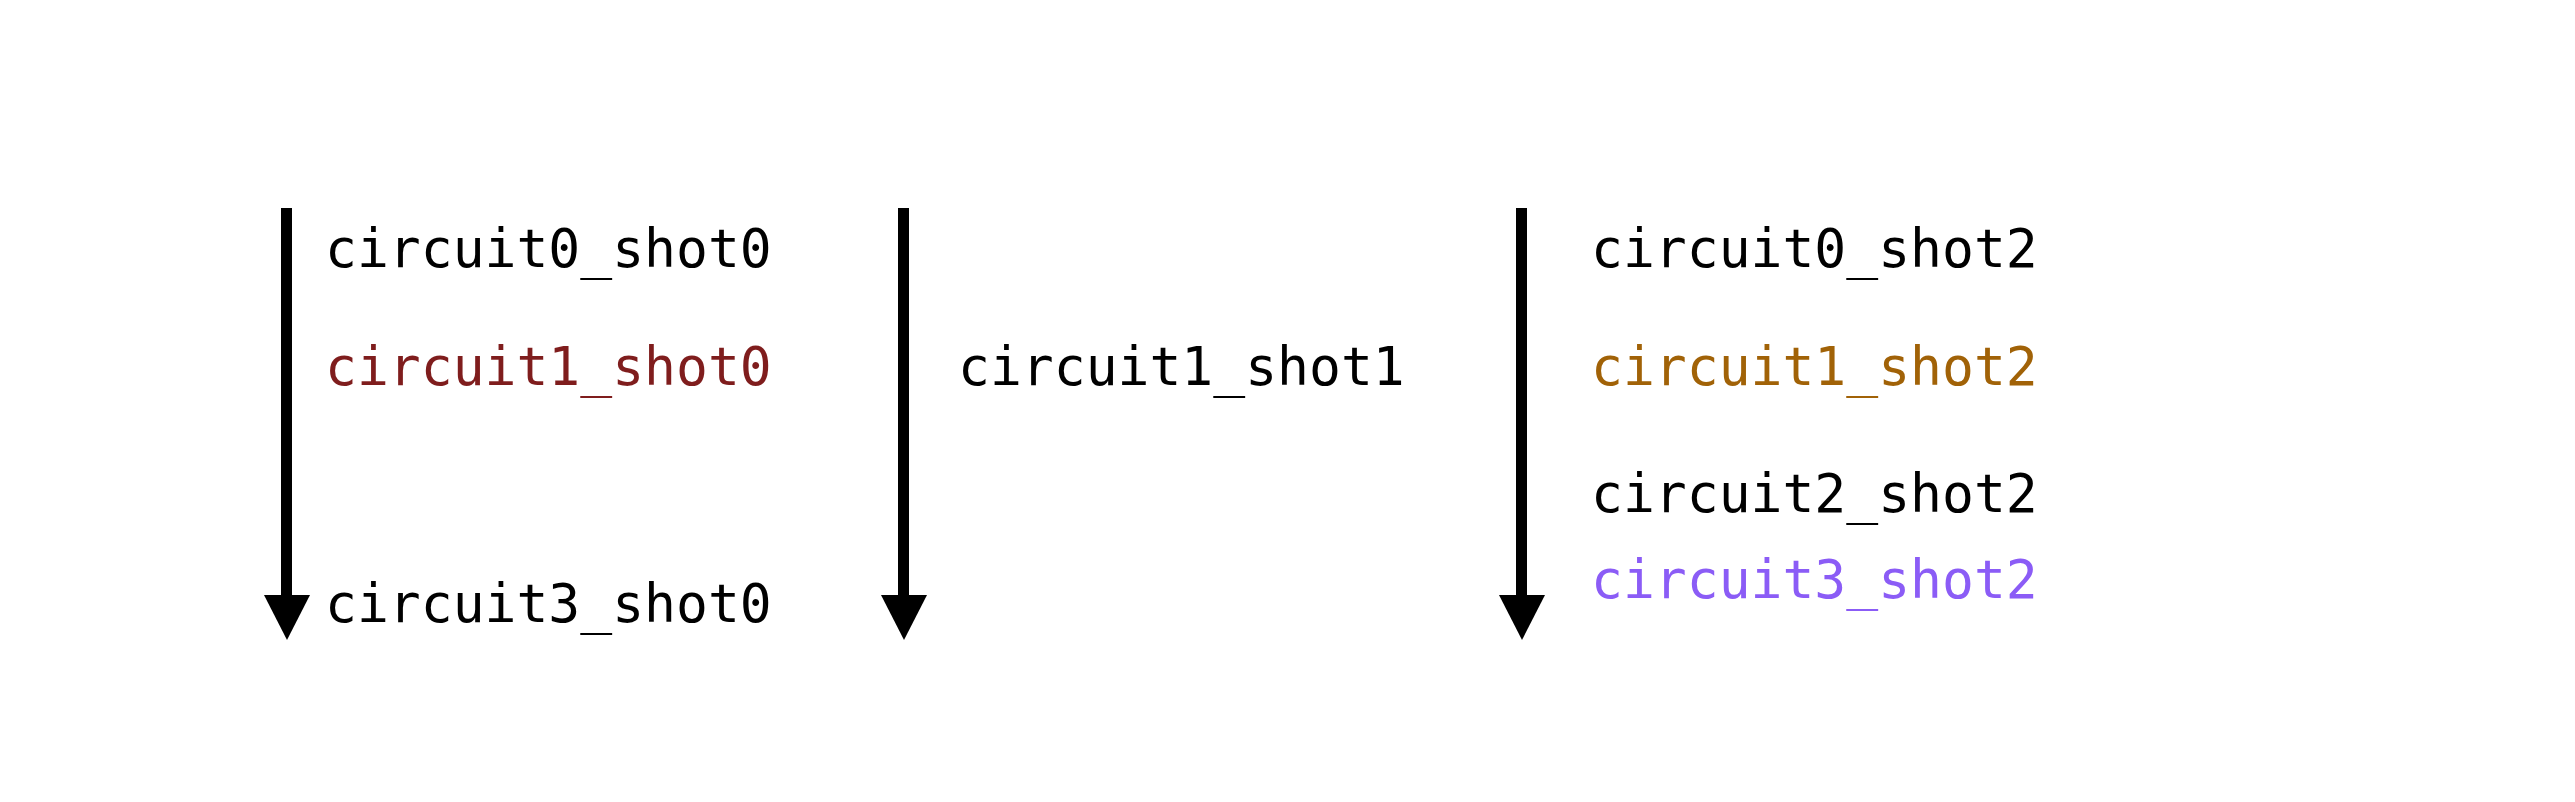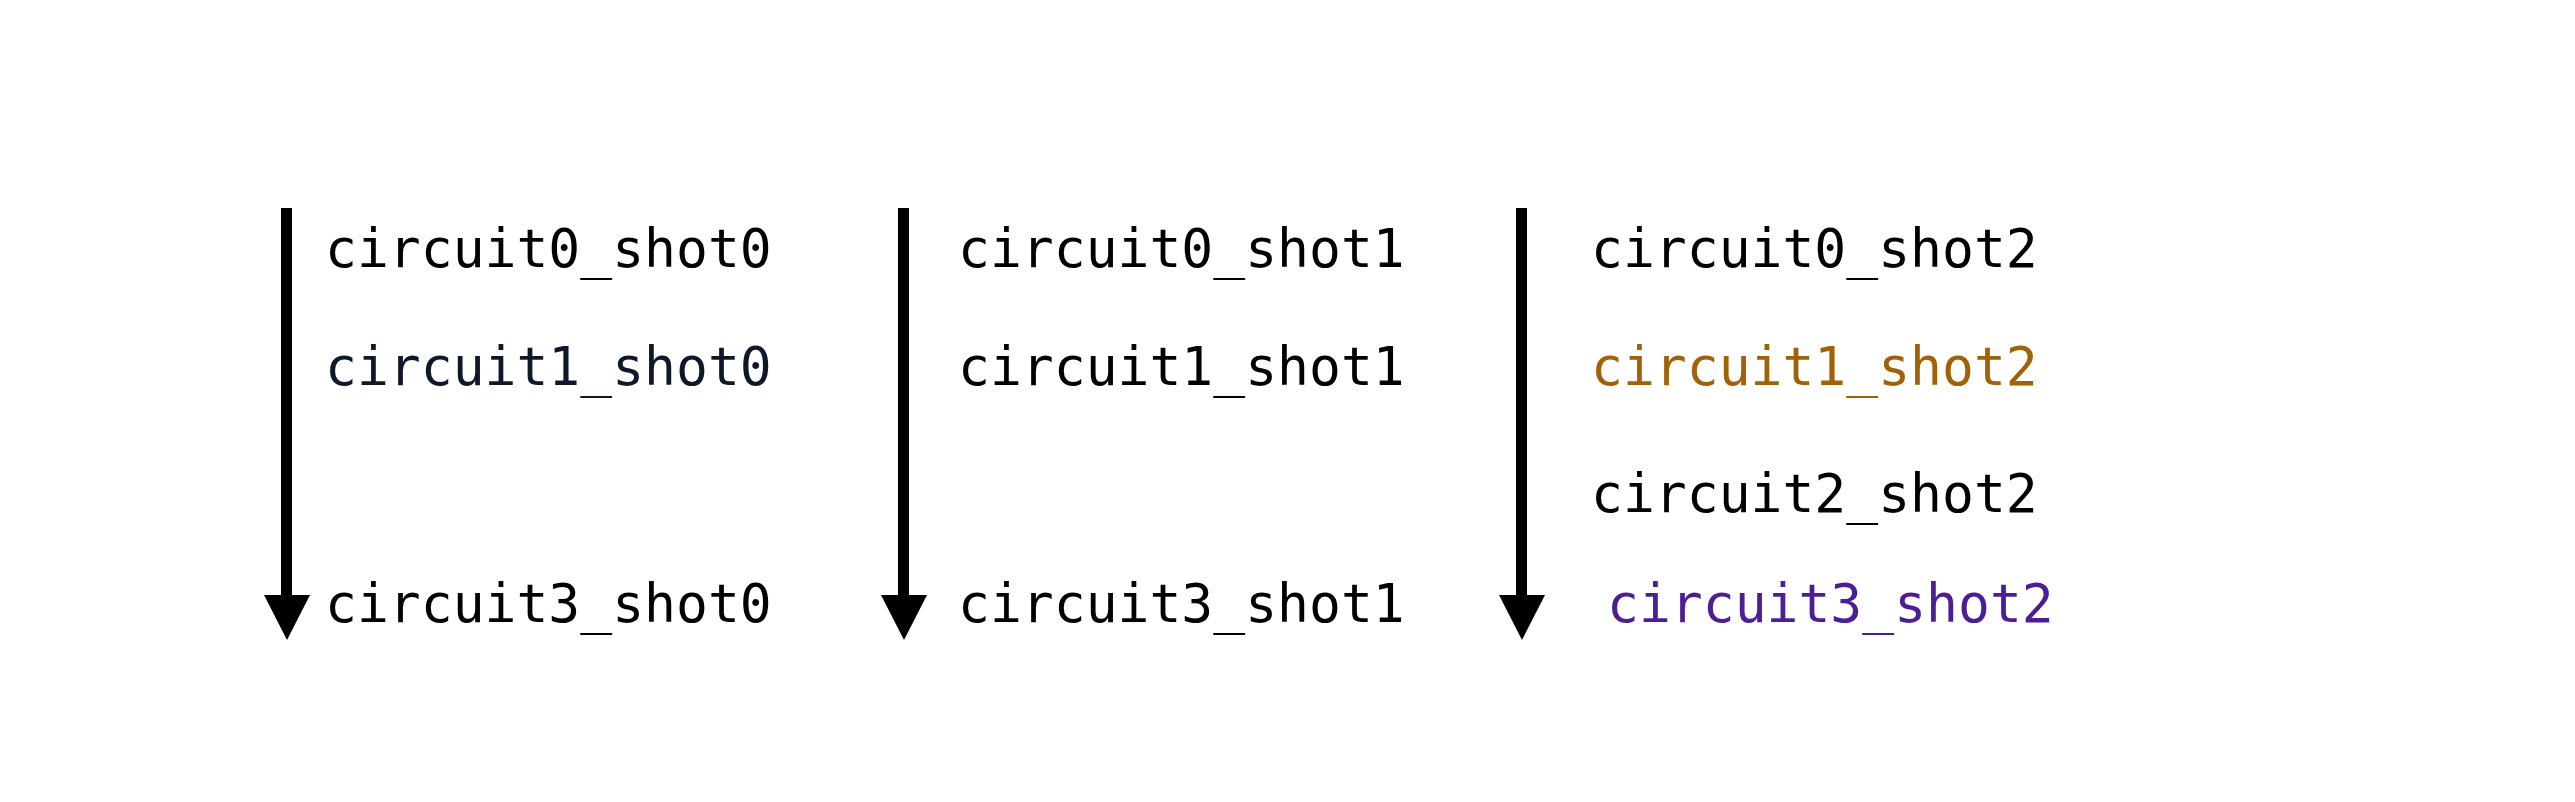--- a/index.html
+++ b/index.html
@@ -47,37 +47,35 @@
   }
 </style>
 </head>
 <body>
 
 <div class="canvas" id="canvas" style="background: rgb(255, 255, 255);">
     <div class="shot-column">
       <div class="arrow-shaft" style="left: 281px; top: 208px; height: 391px; background: rgb(0, 0, 0);"></div>
       <div class="arrow-head" style="left: 264px; top: 595px; border-top: 45px solid rgb(0, 0, 0);"></div>
       <div class="circuit-shot-label" style="left: 325px; top: 217px; color: rgb(0, 0, 0);">circuit0_shot0</div>
-      <div class="circuit-shot-label" style="left: 325px; top: 335px; color: #0f172a;">circuit1_shot0</div>
+      <div class="circuit-shot-label" style="left: 325px; top: 335px; color: #7f1d1d;">circuit1_shot0</div>
       <div class="circuit-shot-label" style="left: 325px; top: 572px; color: rgb(0, 0, 0);">circuit3_shot0</div>
     </div>
     <div class="shot-column">
       <div class="arrow-shaft" style="left: 898px; top: 208px; height: 391px; background: rgb(0, 0, 0);"></div>
       <div class="arrow-head" style="left: 881px; top: 595px; border-top: 45px solid rgb(0, 0, 0);"></div>
-      <div class="circuit-shot-label" style="left: 958px; top: 217px; color: rgb(0, 0, 0);">circuit0_shot1</div>
       <div class="circuit-shot-label" style="left: 958px; top: 335px; color: rgb(0, 0, 0);">circuit1_shot1</div>
-      <div class="circuit-shot-label" style="left: 958px; top: 572px; color: rgb(0, 0, 0);">circuit3_shot1</div>
     </div>
     <div class="shot-column">
       <div class="arrow-shaft" style="left: 1516px; top: 208px; height: 391px; background: rgb(0, 0, 0);"></div>
       <div class="arrow-head" style="left: 1499px; top: 595px; border-top: 45px solid rgb(0, 0, 0);"></div>
       <div class="circuit-shot-label" style="left: 1591px; top: 217px; color: rgb(0, 0, 0);">circuit0_shot2</div>
       <div class="circuit-shot-label" style="left: 1591px; top: 335px; color: #a16207;">circuit1_shot2</div>
       <div class="circuit-shot-label" style="left: 1591px; top: 462px; color: rgb(0, 0, 0);">circuit2_shot2</div>
-      <div class="circuit-shot-label" style="left: 1591px; top: 572px; color: #4c1d95; margin-left: 16px;">circuit3_shot2</div>
+      <div class="circuit-shot-label" style="left: 1591px; top: 548px; color: #8b5cf6;">circuit3_shot2</div>
     </div>
     <div class="shot-column">
       <div class="ellipsis-dot" style="left: 2231px; top: 245px; background: rgb(0, 0, 0);"></div>
       <div class="ellipsis-dot" style="left: 2295px; top: 245px; background: rgb(0, 0, 0);"></div>
       <div class="ellipsis-dot" style="left: 2359px; top: 245px; background: rgb(0, 0, 0);"></div>
       <div class="ellipsis-dot" style="left: 2231px; top: 363px; background: rgb(0, 0, 0);"></div>
       <div class="ellipsis-dot" style="left: 2295px; top: 363px; background: rgb(0, 0, 0);"></div>
       <div class="ellipsis-dot" style="left: 2359px; top: 363px; background: rgb(0, 0, 0);"></div>
       <div class="ellipsis-dot" style="left: 2231px; top: 481px; background: rgb(0, 0, 0);"></div>
       <div class="ellipsis-dot" style="left: 2295px; top: 481px; background: rgb(0, 0, 0);"></div>

